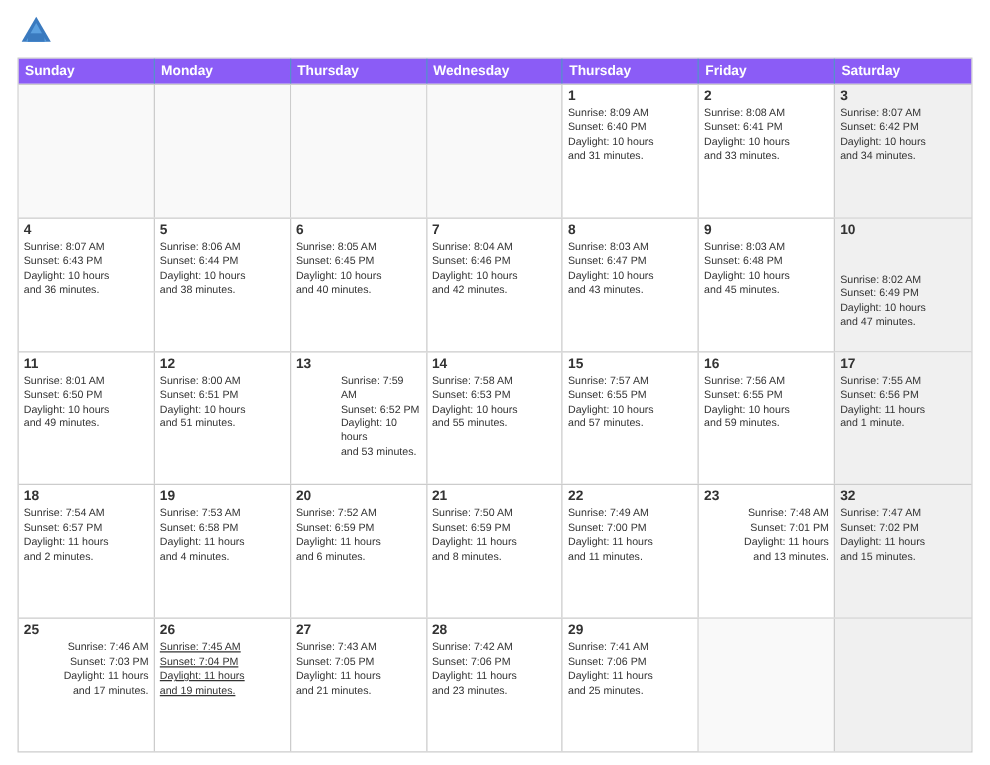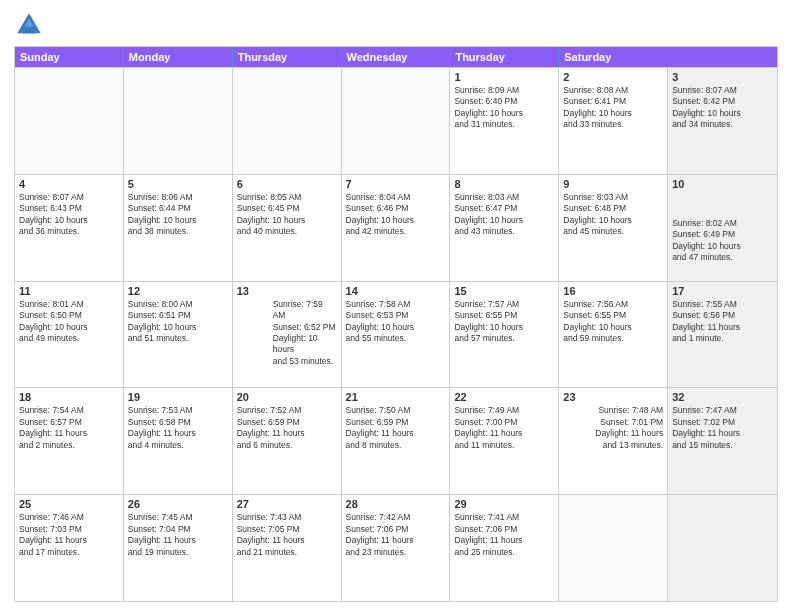--- a/index.html
+++ b/index.html
@@ -134,20 +134,21 @@
     </div>
   </div>
 
   <div class="calendar">
     <div class="cal-header">
     <div class="cal-header-cell">Sunday</div>
         <div class="cal-header-cell">Monday</div>
         <div class="cal-header-cell">Thursday</div>
         <div class="cal-header-cell">Wednesday</div>
         <div class="cal-header-cell">Thursday</div>
+        <div class="cal-header-cell">Friday</div>
         <div class="cal-header-cell">Saturday</div>
       </div>
     <div class="cal-body">
     <div class="cal-row">
           <div class="cal-cell empty"></div>
           <div class="cal-cell empty"></div>
           <div class="cal-cell empty"></div>
           <div class="cal-cell empty"></div>
           <div class="cal-cell">
             <div class="day-num">1</div>
@@ -320,28 +321,28 @@
             <div class="day-num">32</div>
             <div class="day-info" style="white-space: pre-line;">Sunrise: 7:47 AM
 Sunset: 7:02 PM
 Daylight: 11 hours
 and 15 minutes.</div>
           </div>
         </div>
         <div class="cal-row">
           <div class="cal-cell">
             <div class="day-num">25</div>
-            <div class="day-info" style="white-space: pre-line;">Sunrise: 7:46 AM
+            <div class="day-info" style="white-space: pre-line; text-align: right;">Sunrise: 7:46 AM
 Sunset: 7:03 PM
 Daylight: 11 hours
 and 17 minutes.</div>
           </div>
           <div class="cal-cell">
             <div class="day-num">26</div>
-            <div class="day-info" style="white-space: pre-line;">Sunrise: 7:45 AM
+            <div class="day-info" style="white-space: pre-line; text-decoration: underline;">Sunrise: 7:45 AM
 Sunset: 7:04 PM
 Daylight: 11 hours
 and 19 minutes.</div>
           </div>
           <div class="cal-cell">
             <div class="day-num">27</div>
             <div class="day-info" style="white-space: pre-line;">Sunrise: 7:43 AM
 Sunset: 7:05 PM
 Daylight: 11 hours
 and 21 minutes.</div>

